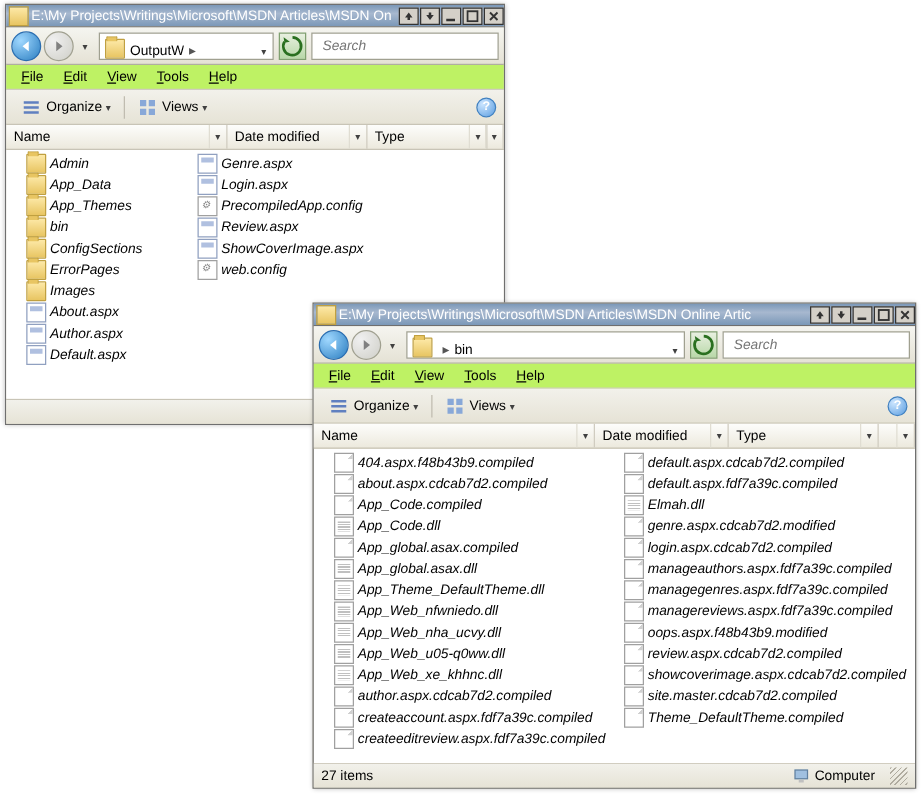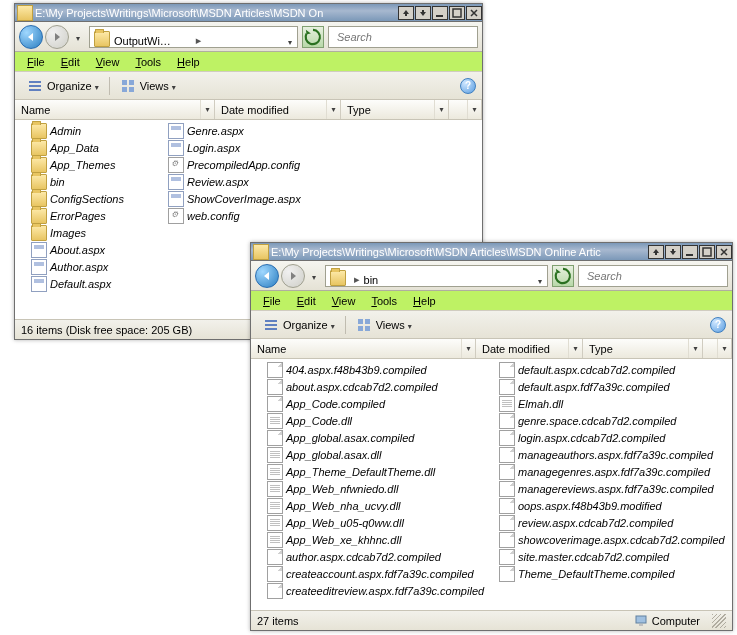--- a/index.html
+++ b/index.html
@@ -58,21 +58,21 @@
   .i-config { background:#fff;border:1px solid #a0a0a0;}
   .i-config::after{content:"⚙";position:absolute;font-size:8px;color:#888;left:2px;top:1px;}
   .i-explorer { background:linear-gradient(#fde9a8,#e8c562);border:1px solid #c0a040;}
   svg.arrow { fill:#fff; }
   svg.arrowgrey { fill:#808080;}
   .drop::after { content:"▾"; font-size:8px; color:#404040;}
 </style>
 </head>
 <body>
 
-<div class="window" style="left:14px;top:3px;width:469px;height:337px;">
+<div class="window" style="left:4px;top:3px;width:400px;height:337px;">
   <div class="titlebar">
     <span class="icon i-explorer"></span>
     <span class="title">E:\My Projects\Writings\Microsoft\MSDN Articles\MSDN On</span>
     <div class="sysbtns">
       <div class="sysbtn">
           <svg viewBox="0 0 10 10">
             <path d="M5 2 L8 6 H6 V8 H4 V6 H2 Z" fill="#333"></path>
           </svg>
         </div>
       <div class="sysbtn">
@@ -243,21 +243,20 @@
           <span class="ficon i-aspx" style="position: relative;"></span>
           <span>ShowCoverImage.aspx</span>
         </div>
         <div class="fitem">
           <span class="ficon i-config" style="position: relative;"></span>
           <span>web.config</span>
         </div>
       </div>
   </div>
   <div class="statusbar">
-    <span>16 items (Disk free space: 205 GB)</span>
     <div class="spacer"></div>
     <div class="grip"></div>
   </div>
 </div>
 
 <div class="window" style="left:250px;top:242px;width:483px;height:389px;">
   <div class="titlebar">
     <span class="icon i-explorer"></span>
     <span class="title">E:\My Projects\Writings\Microsoft\MSDN Articles\MSDN Online Artic</span>
     <div class="sysbtns">
@@ -437,21 +436,21 @@
         <div class="fitem">
           <span class="ficon i-file" style="position: relative;"></span>
           <span>default.aspx.fdf7a39c.compiled</span>
         </div>
         <div class="fitem">
           <span class="ficon i-dll" style="position: relative;"></span>
           <span>Elmah.dll</span>
         </div>
         <div class="fitem">
           <span class="ficon i-file" style="position: relative;"></span>
-          <span>genre.space.cdcab7d2.compiled</span>
+          <span>genre.aspx.cdcab7d2.modified</span>
         </div>
         <div class="fitem">
           <span class="ficon i-file" style="position: relative;"></span>
           <span>login.aspx.cdcab7d2.compiled</span>
         </div>
         <div class="fitem">
           <span class="ficon i-file" style="position: relative;"></span>
           <span>manageauthors.aspx.fdf7a39c.compiled</span>
         </div>
         <div class="fitem">

